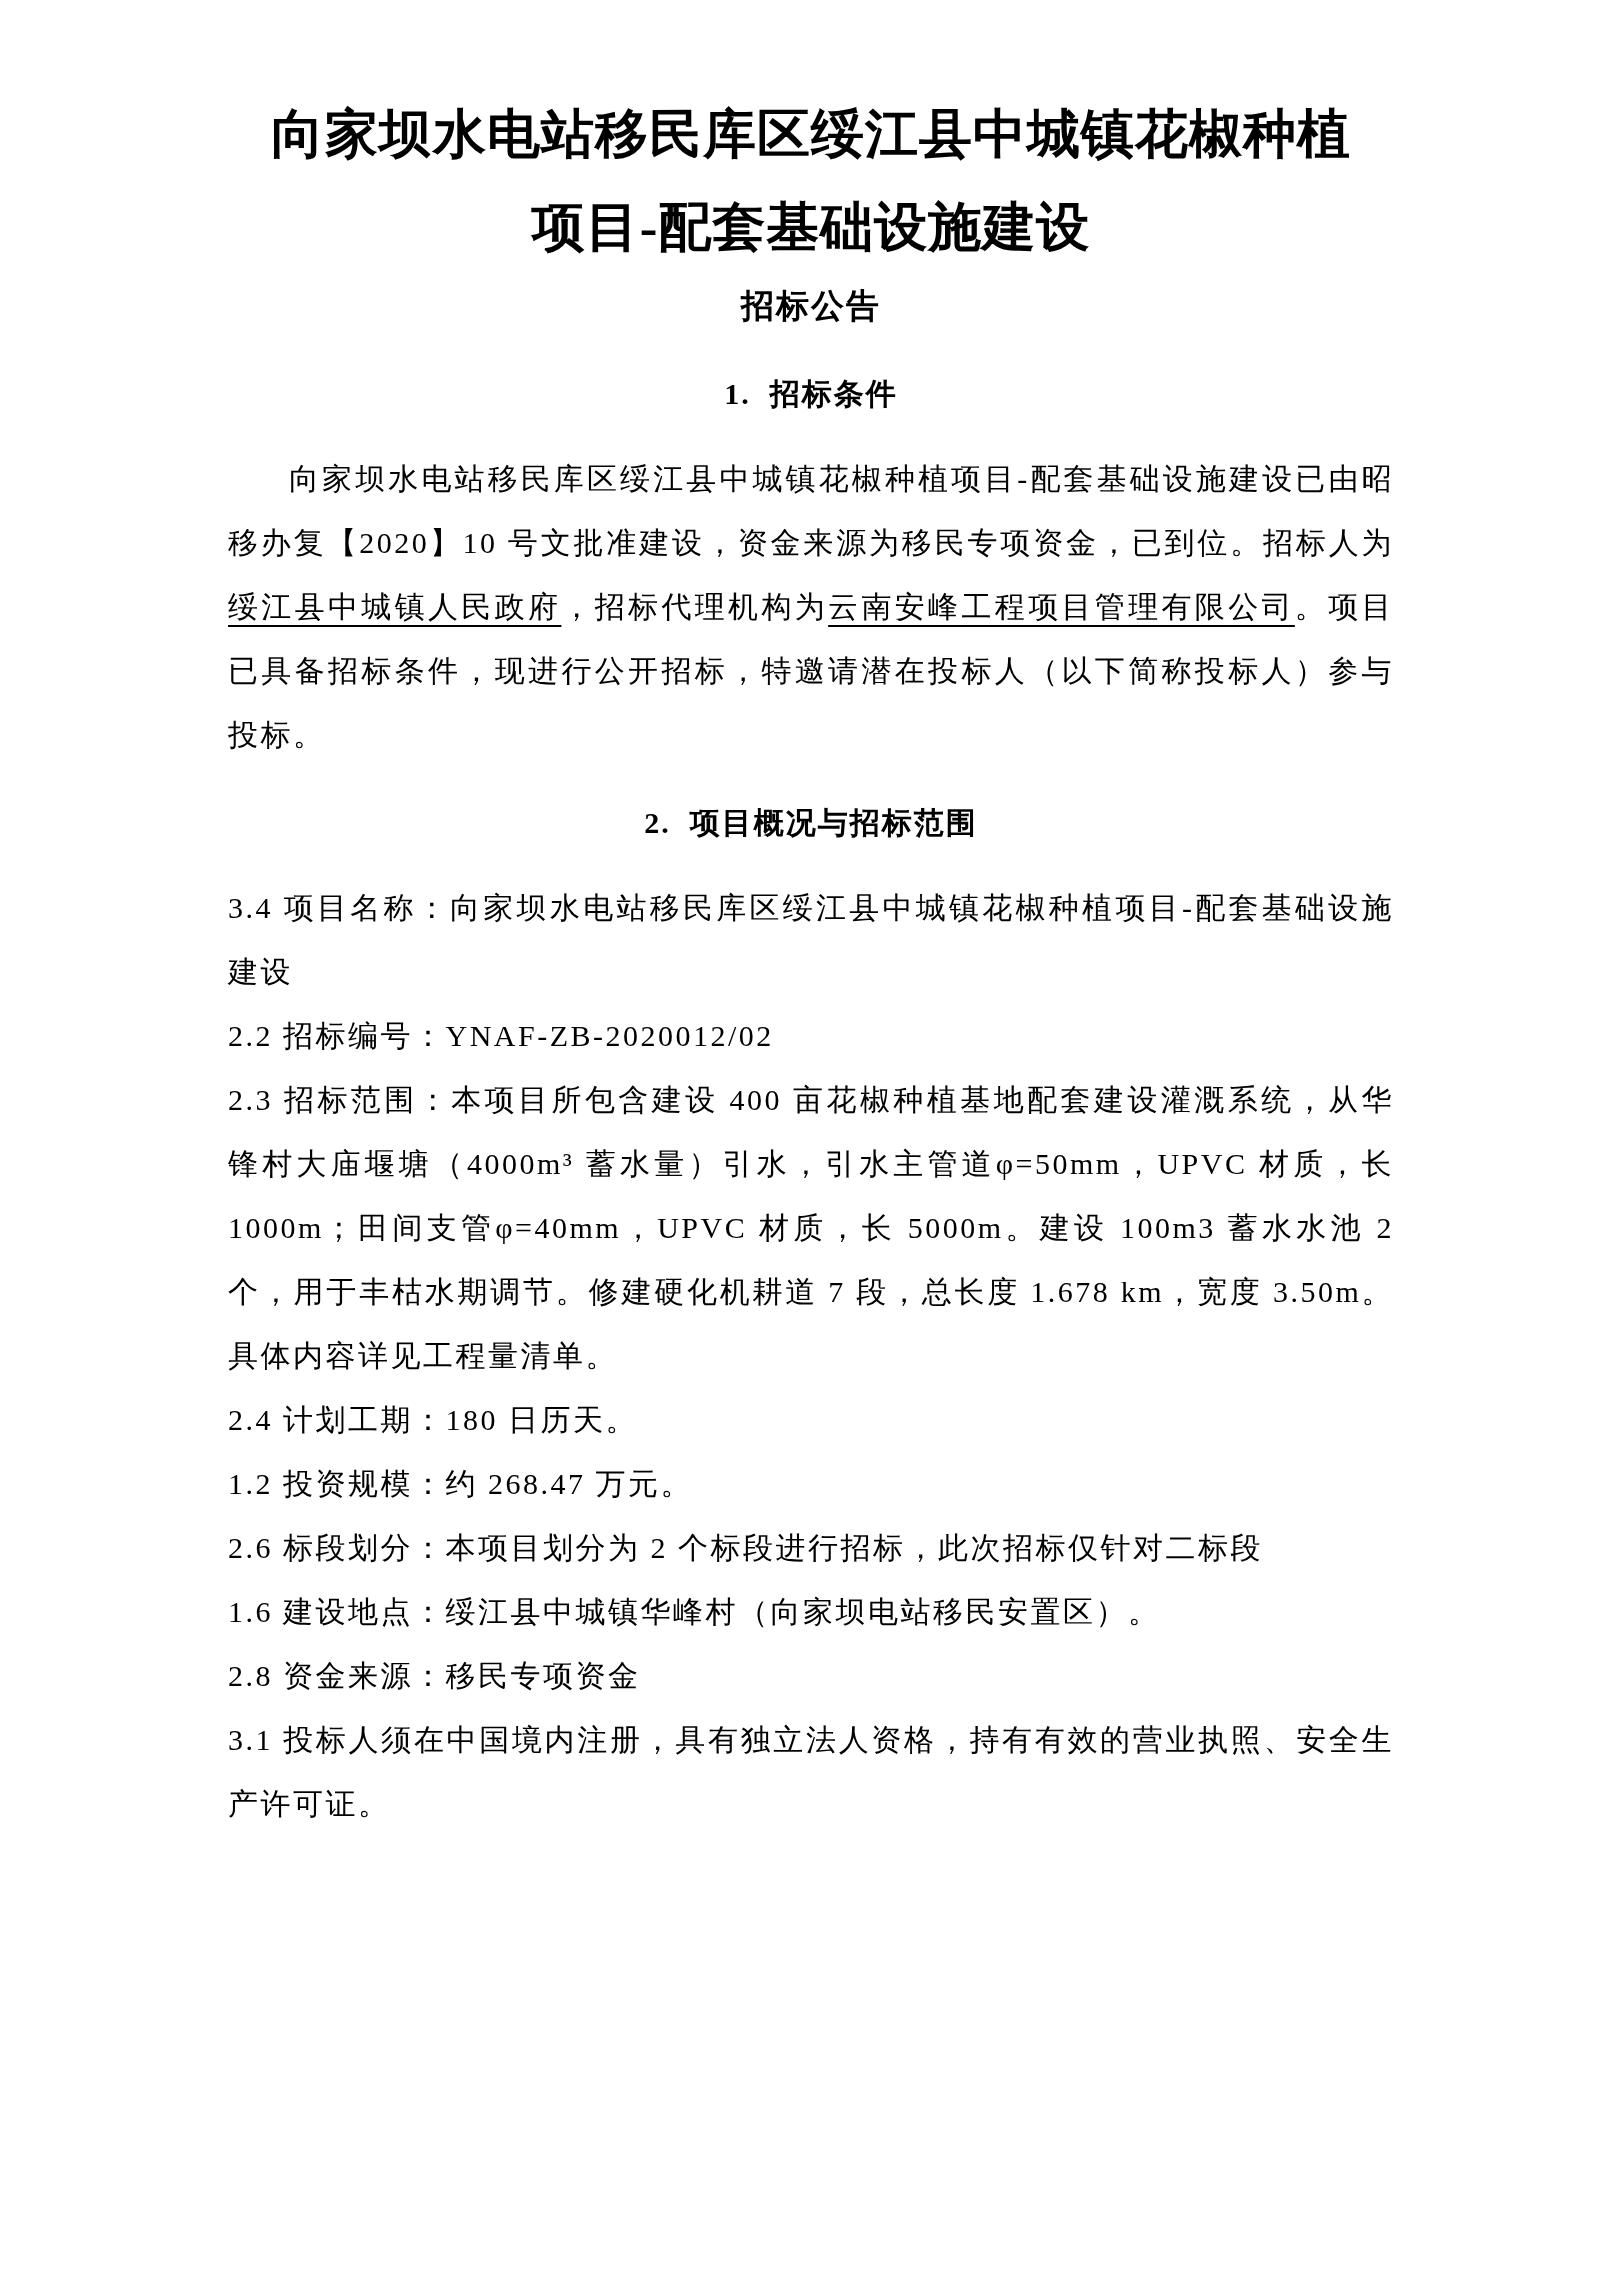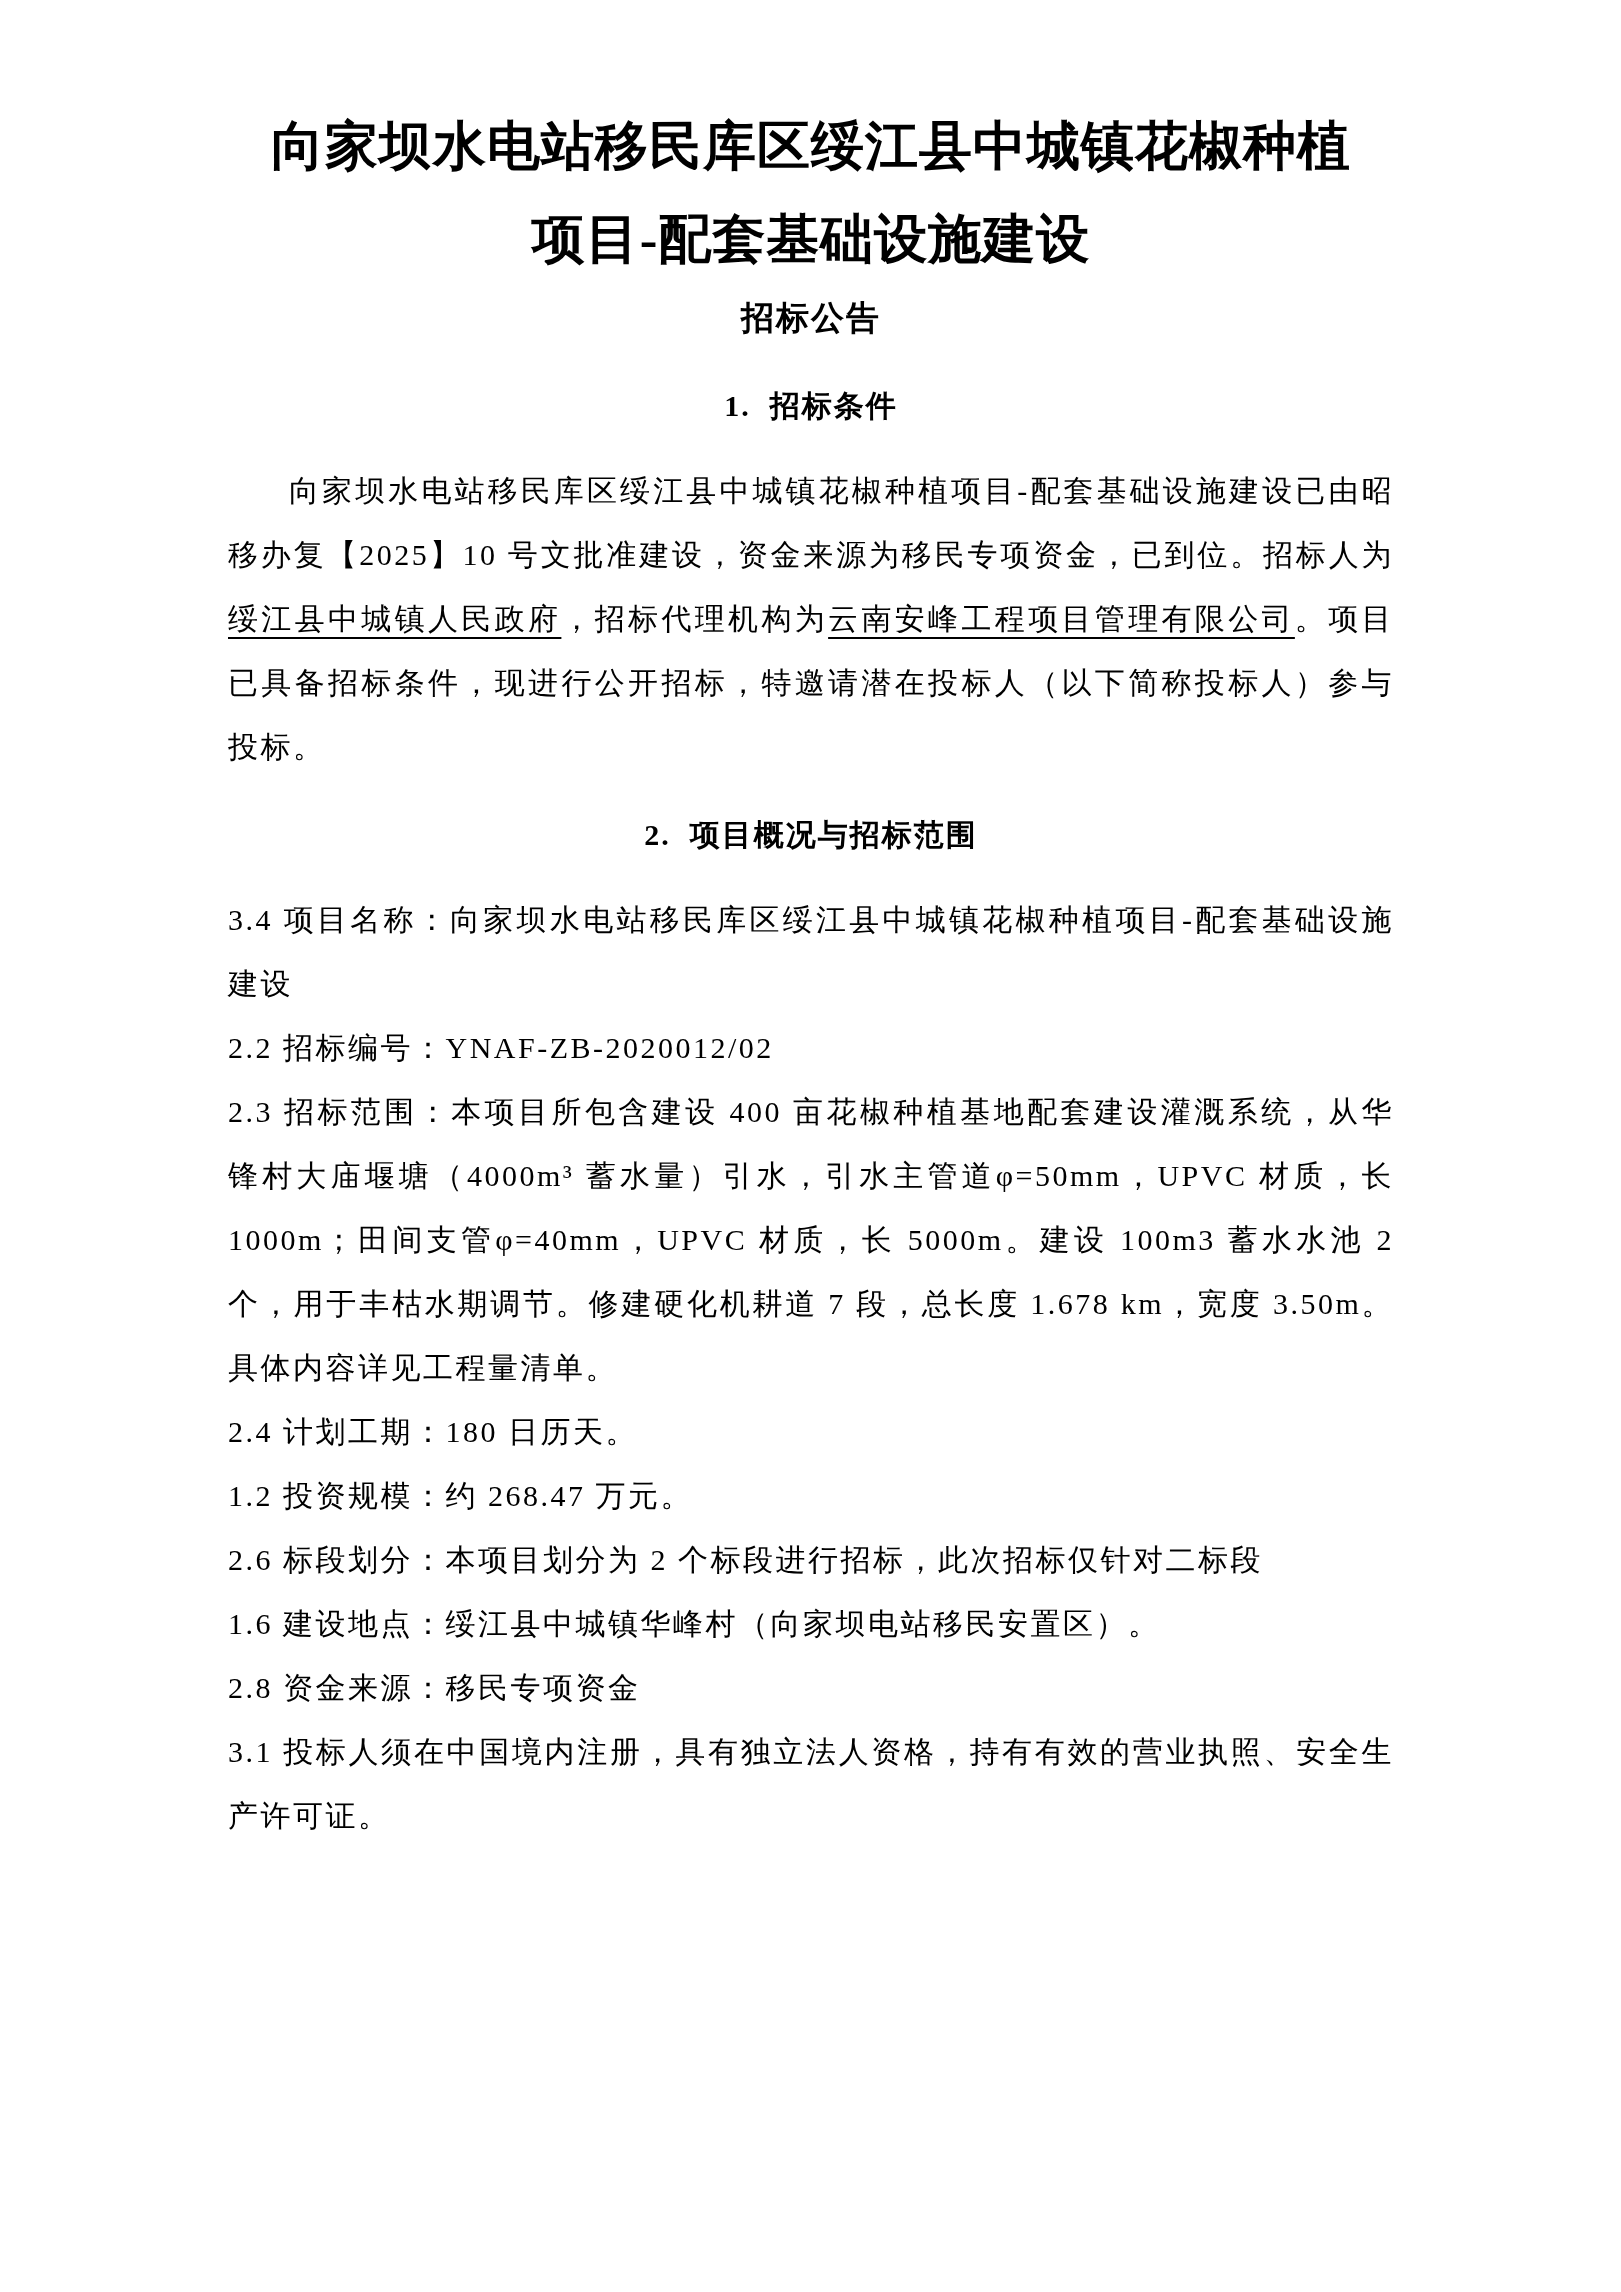--- a/index.html
+++ b/index.html
@@ -4,21 +4,21 @@
 <style>
   html, body {
     margin: 0;
     padding: 0;
     background: #ffffff;
   }
   .page {
     position: relative;
     width: 1621px;
     height: 1991px;
-    margin: 12px auto;
+    margin: 0 auto;
     background: #ffffff;
     color: #000000;
     box-sizing: border-box;
     padding: 88px 227px 0 228px;
     font-family: "Liberation Serif", "DejaVu Serif", serif;
     overflow: hidden;
   }
   .title-block {
     text-align: center;
     font-weight: bold;
@@ -64,21 +64,21 @@
 <div class="page">
 
   <div class="title-block">
     <div class="title-main">向家坝水电站移民库区绥江县中城镇花椒种植</div>
     <div class="title-main">项目-配套基础设施建设</div>
     <div class="title-sub">招标公告</div>
   </div>
 
   <div class="heading">1.  招标条件</div>
 
-  <p class="para indent"><span>向家坝水电站移民库区绥江县中城镇花椒种植项目-配套基础设施建设已由昭移办复【2025】10 号文批准建设，资金来源为移民专项资金，已到位。招标人为</span><span class="u">绥江县中城镇人民政府</span><span>，招标代理机构为</span><span class="u">云南安峰工程项目管理有限公司</span><span>。项目已具备招标条件，现进行公开招标，特邀请潜在投标人（以下简称投标人）参与投标。</span></p>
+  <p class="para indent"><span>向家坝水电站移民库区绥江县中城镇花椒种植项目-配套基础设施建设已由昭移办复【2020】10 号文批准建设，资金来源为移民专项资金，已到位。招标人为</span><span class="u">绥江县中城镇人民政府</span><span>，招标代理机构为</span><span class="u">云南安峰工程项目管理有限公司</span><span>。项目已具备招标条件，现进行公开招标，特邀请潜在投标人（以下简称投标人）参与投标。</span></p>
 
   <div class="heading">2.  项目概况与招标范围</div>
 
   <p class="para">3.4 项目名称：向家坝水电站移民库区绥江县中城镇花椒种植项目-配套基础设施建设</p>
   <p class="para">2.2 招标编号：YNAF-ZB-2020012/02</p>
   <p class="para">2.3 招标范围：本项目所包含建设 400 亩花椒种植基地配套建设灌溉系统，从华锋村大庙堰塘（4000m³ 蓄水量）引水，引水主管道φ=50mm，UPVC 材质，长 1000m；田间支管φ=40mm，UPVC 材质，长 5000m。建设 100m3 蓄水水池 2 个，用于丰枯水期调节。修建硬化机耕道 7 段，总长度 1.678 km，宽度 3.50m。具体内容详见工程量清单。</p>
   <p class="para">2.4 计划工期：180 日历天。</p>
   <p class="para">1.2 投资规模：约 268.47 万元。</p>
   <p class="para">2.6 标段划分：本项目划分为 2 个标段进行招标，此次招标仅针对二标段</p>
   <p class="para">1.6 建设地点：绥江县中城镇华峰村（向家坝电站移民安置区）。</p>

